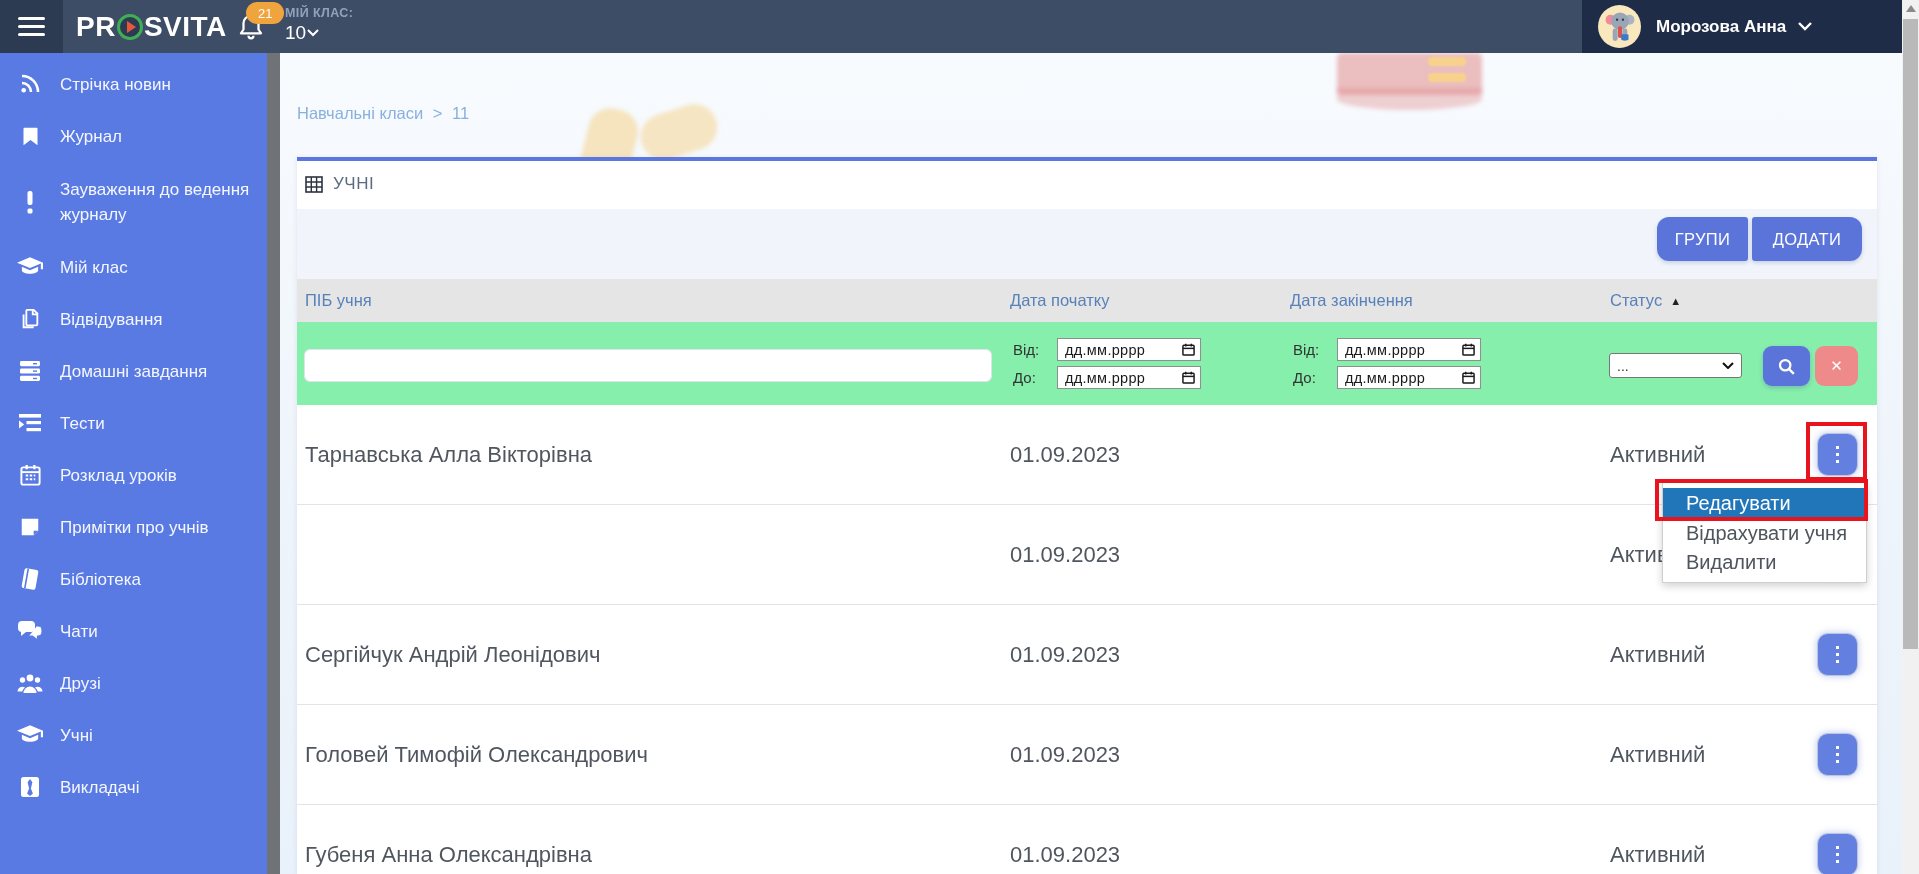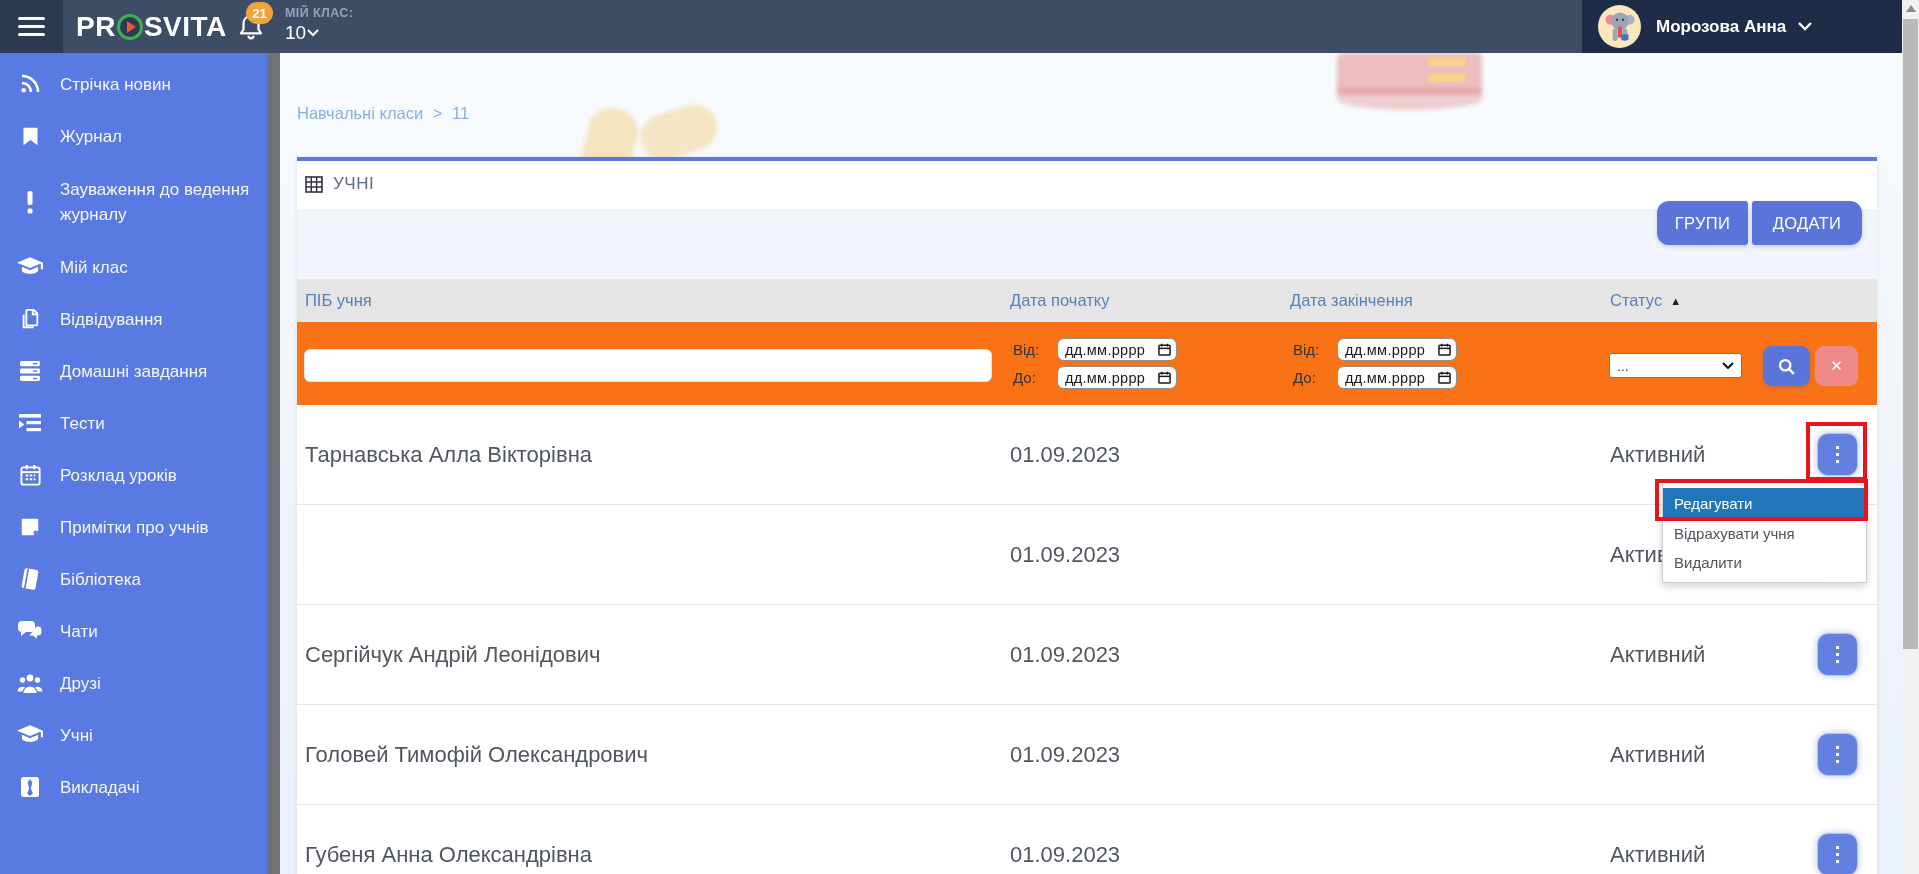--- a/index.html
+++ b/index.html
@@ -31,22 +31,22 @@
   .burger { display:flex; flex-direction:column; gap:5px; }
   .burger span { width:27px; height:3px; background:#fff; border-radius:2px; }
   .logo { position:absolute; left:76px; top:0; height:53px; display:flex; align-items:center;
     color:#fff; font-size:28px; font-weight:bold; letter-spacing:.5px; }
   .logo-o { display:inline-flex; width:26px; height:26px; border-radius:50%; border:3px solid #3fae54;
     background:#2d3b52; align-items:center; justify-content:center; margin:0 1px; }
   .logo-o .play { width:0; height:0; border-left:9px solid #e4593d; border-top:6px solid transparent;
     border-bottom:6px solid transparent; margin-left:3px; }
   .bell-wrap { position:absolute; left:236px; top:11px; width:40px; height:36px; cursor:pointer; }
   .badge { position:absolute; left:246px; top:2px; min-width:27px; height:22px; border-radius:11px;
-    background:#f0a43e; color:#fff; font-size:13px; font-weight:bold; display:flex; align-items:center;
-    justify-content:center; padding:0 6px; z-index:2; }
+    background:#f0a43e; color:#fff; font-size:13px; font-weight:normal; display:flex; align-items:center;
+    justify-content:center; padding:0 12px; z-index:2; }
   .class-block { position:absolute; left:285px; top:6px; cursor:pointer; }
   .class-label { font-size:12.5px; font-weight:bold; color:#93a2bb; letter-spacing:.4px; }
   .class-value { margin-top:2px; font-size:19px; color:#fff; display:flex; align-items:center; gap:1px; }
   .user-panel { position:absolute; left:1582px; top:0; width:320px; height:53px; background:#1f2c48;
     display:flex; align-items:center; cursor:pointer; }
   .avatar { width:43px; height:43px; border-radius:50%; background:#f9e7bd; margin-left:16px;
     display:flex; align-items:center; justify-content:center; overflow:hidden; }
   .user-name { color:#fff; font-size:17px; font-weight:bold; margin-left:15px; }
   .chev { display:inline-block; }
 
@@ -70,37 +70,37 @@
   .breadcrumb { position:absolute; left:297px; top:104px; z-index:10; font-size:16.5px; color:#8ab0dd; }
   .breadcrumb span { margin-right:5px; }
   .breadcrumb .bc-link { cursor:pointer; }
 
   
   .card { position:absolute; left:297px; top:157px; width:1580px; height:717px; background:#fff;
     border-top:4px solid #5b76dd; box-shadow:0 1px 5px rgba(60,80,120,.12); z-index:10; overflow:hidden; }
   .card-title { position:absolute; left:8px; top:13px; display:flex; align-items:center; gap:10px;
     font-size:17px; color:#5c6b84; letter-spacing:.5px; }
   .toolbar-band { position:absolute; left:0; top:48px; width:100%; height:70px; background:#f1f5fb; }
-  .btn-blue { position:absolute; top:40px; height:44px; background:#5b74da; color:#fff; border:none;
+  .btn-blue { position:absolute; top:56px; height:44px; background:#5b74da; color:#fff; border:none;
     font-family:inherit; font-size:16.5px; font-weight:500; letter-spacing:.3px; cursor:pointer;
     box-shadow:0 2px 4px rgba(70,90,160,.25); }
   .btn-groups { right:129px; width:91px; border-radius:12px 3px 3px 12px; }
   .btn-add { right:15px; width:110px; border-radius:3px 12px 12px 3px; }
 
   .thead { position:absolute; left:0; top:118px; width:100%; height:43px; background:#e5e5e5; }
   .th { position:absolute; top:0; height:43px; display:flex; align-items:center; font-size:16.5px; color:#5781ba; }
   .th .arrow { font-size:11px; color:#222; margin-left:8px; }
 
-  .filter-row { position:absolute; left:0; top:161px; width:100%; height:83px; background:#f97316; }
+  .filter-row { position:absolute; left:0; top:161px; width:100%; height:83px; background:#86efac; }
   .name-filter { position:absolute; left:7px; top:27px; width:688px; height:33px; border:1px solid #e0e4ea;
     border-radius:6px; background:#fff; font-family:inherit; font-size:15px; padding:0 10px; color:#333; }
   .date-group { position:absolute; top:16px; display:flex; flex-direction:column; gap:5px; }
   .date-line { display:flex; align-items:center; }
   .date-lab { width:44px; font-size:15px; color:#333; }
-  .date-input { width:120px; height:23px; border:1px solid #8f8f8f; border-radius:7px; background:#fff;
+  .date-input { width:144px; height:23px; border:1px solid #8f8f8f; border-radius:0; background:#fff;
     display:flex; align-items:center; justify-content:space-between; padding:0 5px 0 7px; cursor:text; }
   .date-input .ph { font-size:14.5px; color:#1a1a1a; letter-spacing:.3px; }
   .status-select { position:absolute; left:1312px; top:31px; width:133px; height:25px; border:1px solid #767676;
     border-radius:3px; background:#fff; display:flex; align-items:center; justify-content:space-between;
     padding:0 7px; cursor:pointer; font-size:14px; color:#333; }
   .btn-search { position:absolute; left:1466px; top:24px; width:47px; height:40px; background:#5b74da;
     border:none; border-radius:9px; cursor:pointer; display:flex; align-items:center; justify-content:center;
     box-shadow:0 2px 4px rgba(70,90,160,.3); }
   .btn-clear { position:absolute; left:1518px; top:24px; width:43px; height:40px; background:#ee8a8a;
     border:none; border-radius:9px; cursor:pointer; color:#fff; font-size:15px; font-weight:bold;
@@ -109,21 +109,21 @@
   .trow { position:absolute; left:0; width:100%; height:100px; background:#fff; border-bottom:1px solid #e4e4e6; }
   .td { position:absolute; top:0; height:100px; display:flex; align-items:center; font-size:22px; color:#50565f; }
   .dots-btn { position:absolute; left:1520px; top:28px; width:41px; height:43px; background:#6380e0;
     border:1px solid #bcc5dd; border-radius:11px; cursor:pointer; display:flex; flex-direction:column;
     align-items:center; justify-content:center; gap:4px; box-shadow:0 0 7px rgba(99,128,224,.45); }
   .dots-btn i { width:3px; height:3px; background:#fff; display:block; }
 
   
   .ctx-menu { position:absolute; left:1662px; top:482px; width:205px; background:#fff;
     border:1px solid #cfcfcf; box-shadow:0 3px 8px rgba(0,0,0,.18); padding:5px 0; z-index:50; }
-  .ctx-item { height:29px; display:flex; align-items:center; padding-left:11px; font-size:15px;
+  .ctx-item { height:29px; display:flex; align-items:center; padding-left:23px; font-size:20px;
     color:#4e555c; cursor:pointer; }
   .ctx-item.hl { height:31px; background:#2176b9; color:#fff; }
 
   
   .annot { position:absolute; border:4px solid #e8131d; z-index:60; pointer-events:none; }
   .annot-btn { left:1806px; top:422px; width:61px; height:59px; }
   .annot-menu { left:1655px; top:479px; width:213px; height:42px; }
 </style>
 </head>
 <body>

